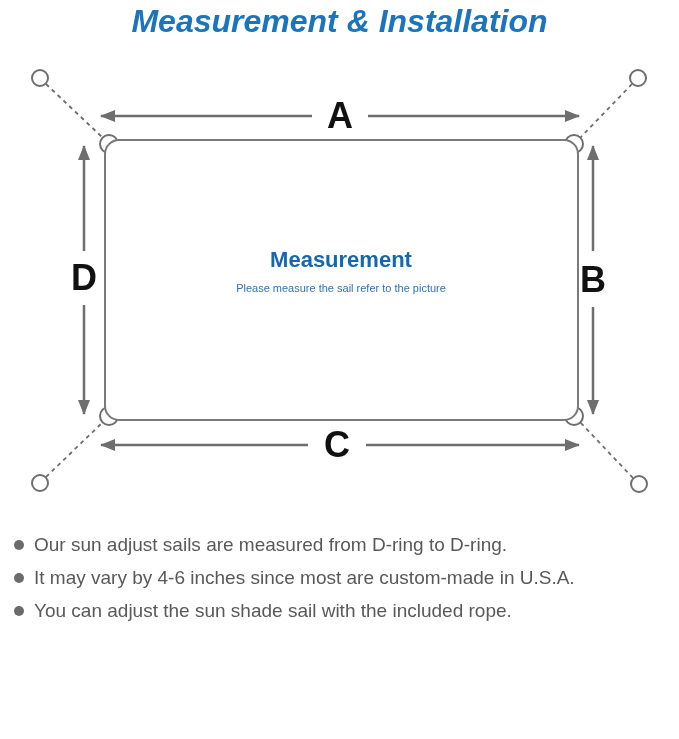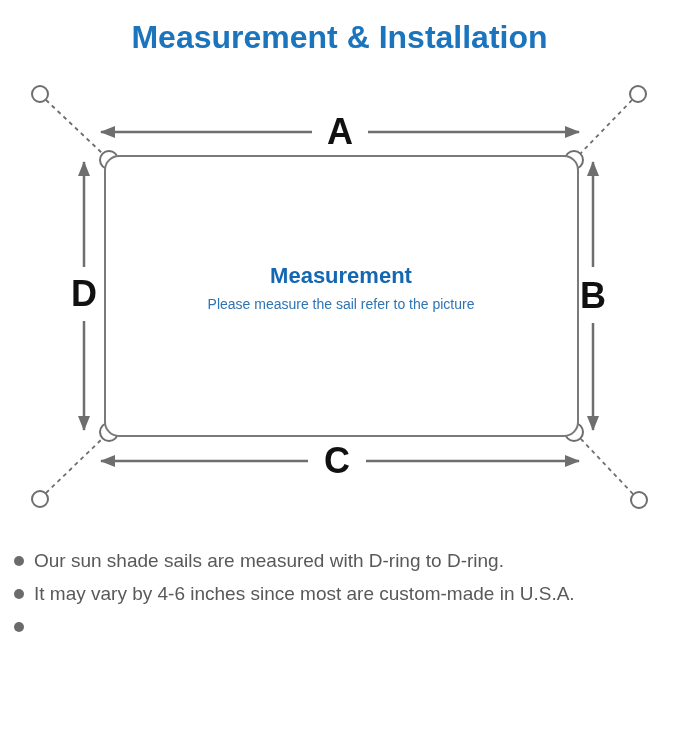--- a/index.html
+++ b/index.html
@@ -2,25 +2,26 @@
 <html style="--accent-blue: #1b74bc; --center-heading-blue: #1467b0; --center-sub-blue: #2e74b5; --line-gray: #6e6e6e; --rect-gray: #7a7a7a; --text-gray: #595959; --bullet-gray: #6b6b6b; --label-black: #111111;"><head>
 <meta charset="utf-8">
 <style>
   html,body{margin:0;padding:0;}
   body{
     width:679px;height:739px;overflow:hidden;background:#fff;
     font-family:"Liberation Sans", sans-serif;
     position:relative;
   }
   .page-title{
-    height:52px;padding-top:19px;margin:0;
+    height:52px;padding-top:3px;margin:0;
     text-align:center;
     font-size:32px;font-weight:bold;
     color:var(--accent-blue,#1b74bc);
     letter-spacing:0px;
+    font-style:italic;
   }
   .diagram{
     position:relative;width:679px;height:460px;
   }
   .diagram-svg{position:absolute;left:0;top:0;}
   .dash{stroke:var(--line-gray,#6e6e6e);stroke-width:1.8;stroke-dasharray:4 4;fill:none;}
   .anchor{fill:#ffffff;stroke:var(--line-gray,#6e6e6e);stroke-width:2;}
   .ring{fill:#ffffff;stroke:var(--line-gray,#6e6e6e);stroke-width:2;}
   .sail{fill:#ffffff;stroke:var(--rect-gray,#7a7a7a);stroke-width:2;}
   .dim{stroke:var(--line-gray,#6e6e6e);stroke-width:2.5;}
@@ -30,21 +31,21 @@
     font-size:36px;font-weight:bold;color:var(--label-black,#111111);
     line-height:1;
   }
   .center-heading{
     position:absolute;transform:translate(-50%,-50%);
     font-size:22px;font-weight:bold;color:var(--center-heading-blue,#1467b0);
     white-space:nowrap;
   }
   .center-sub{
     position:absolute;transform:translate(-50%,-50%);
-    font-size:14px;color:var(--center-sub-blue,#2e74b5);
+    font-size:11px;color:var(--center-sub-blue,#2e74b5);
     white-space:nowrap;
   }
   .notes{
     list-style:none;margin:0;padding:18px 20px 0 10px;
   }
   .notes li{
     display:flex;align-items:flex-start;
     margin-bottom:9px;
   }
   .bullet-dot{
@@ -110,22 +111,23 @@
   <div class="dim-label" style="left:337px;top:390px;">C</div>
   <div class="dim-label" style="left:84px;top:223px;">D</div>
 
   <div class="center-heading" style="left:341px;top:205px;">Measurement</div>
   <div class="center-sub" style="left:341px;top:233px;">Please measure the sail refer to the picture</div>
 </div>
 
 <ul class="notes">
   <li>
     <span class="bullet-dot"></span>
-    <span class="note-text">Our sun shade sails are measured with D-ring to D-ring.</span>
+    <span class="note-text">Our sun adjust sails are measured from D-ring to D-ring.</span>
   </li>
   <li>
     <span class="bullet-dot"></span>
     <span class="note-text">It may vary by 4-6 inches since most are custom-made in U.S.A.</span>
   </li>
   <li>
     <span class="bullet-dot"></span>
+    <span class="note-text">You can adjust the sun shade sail with the included rope.</span>
   </li>
 </ul>
 
 </body></html>

